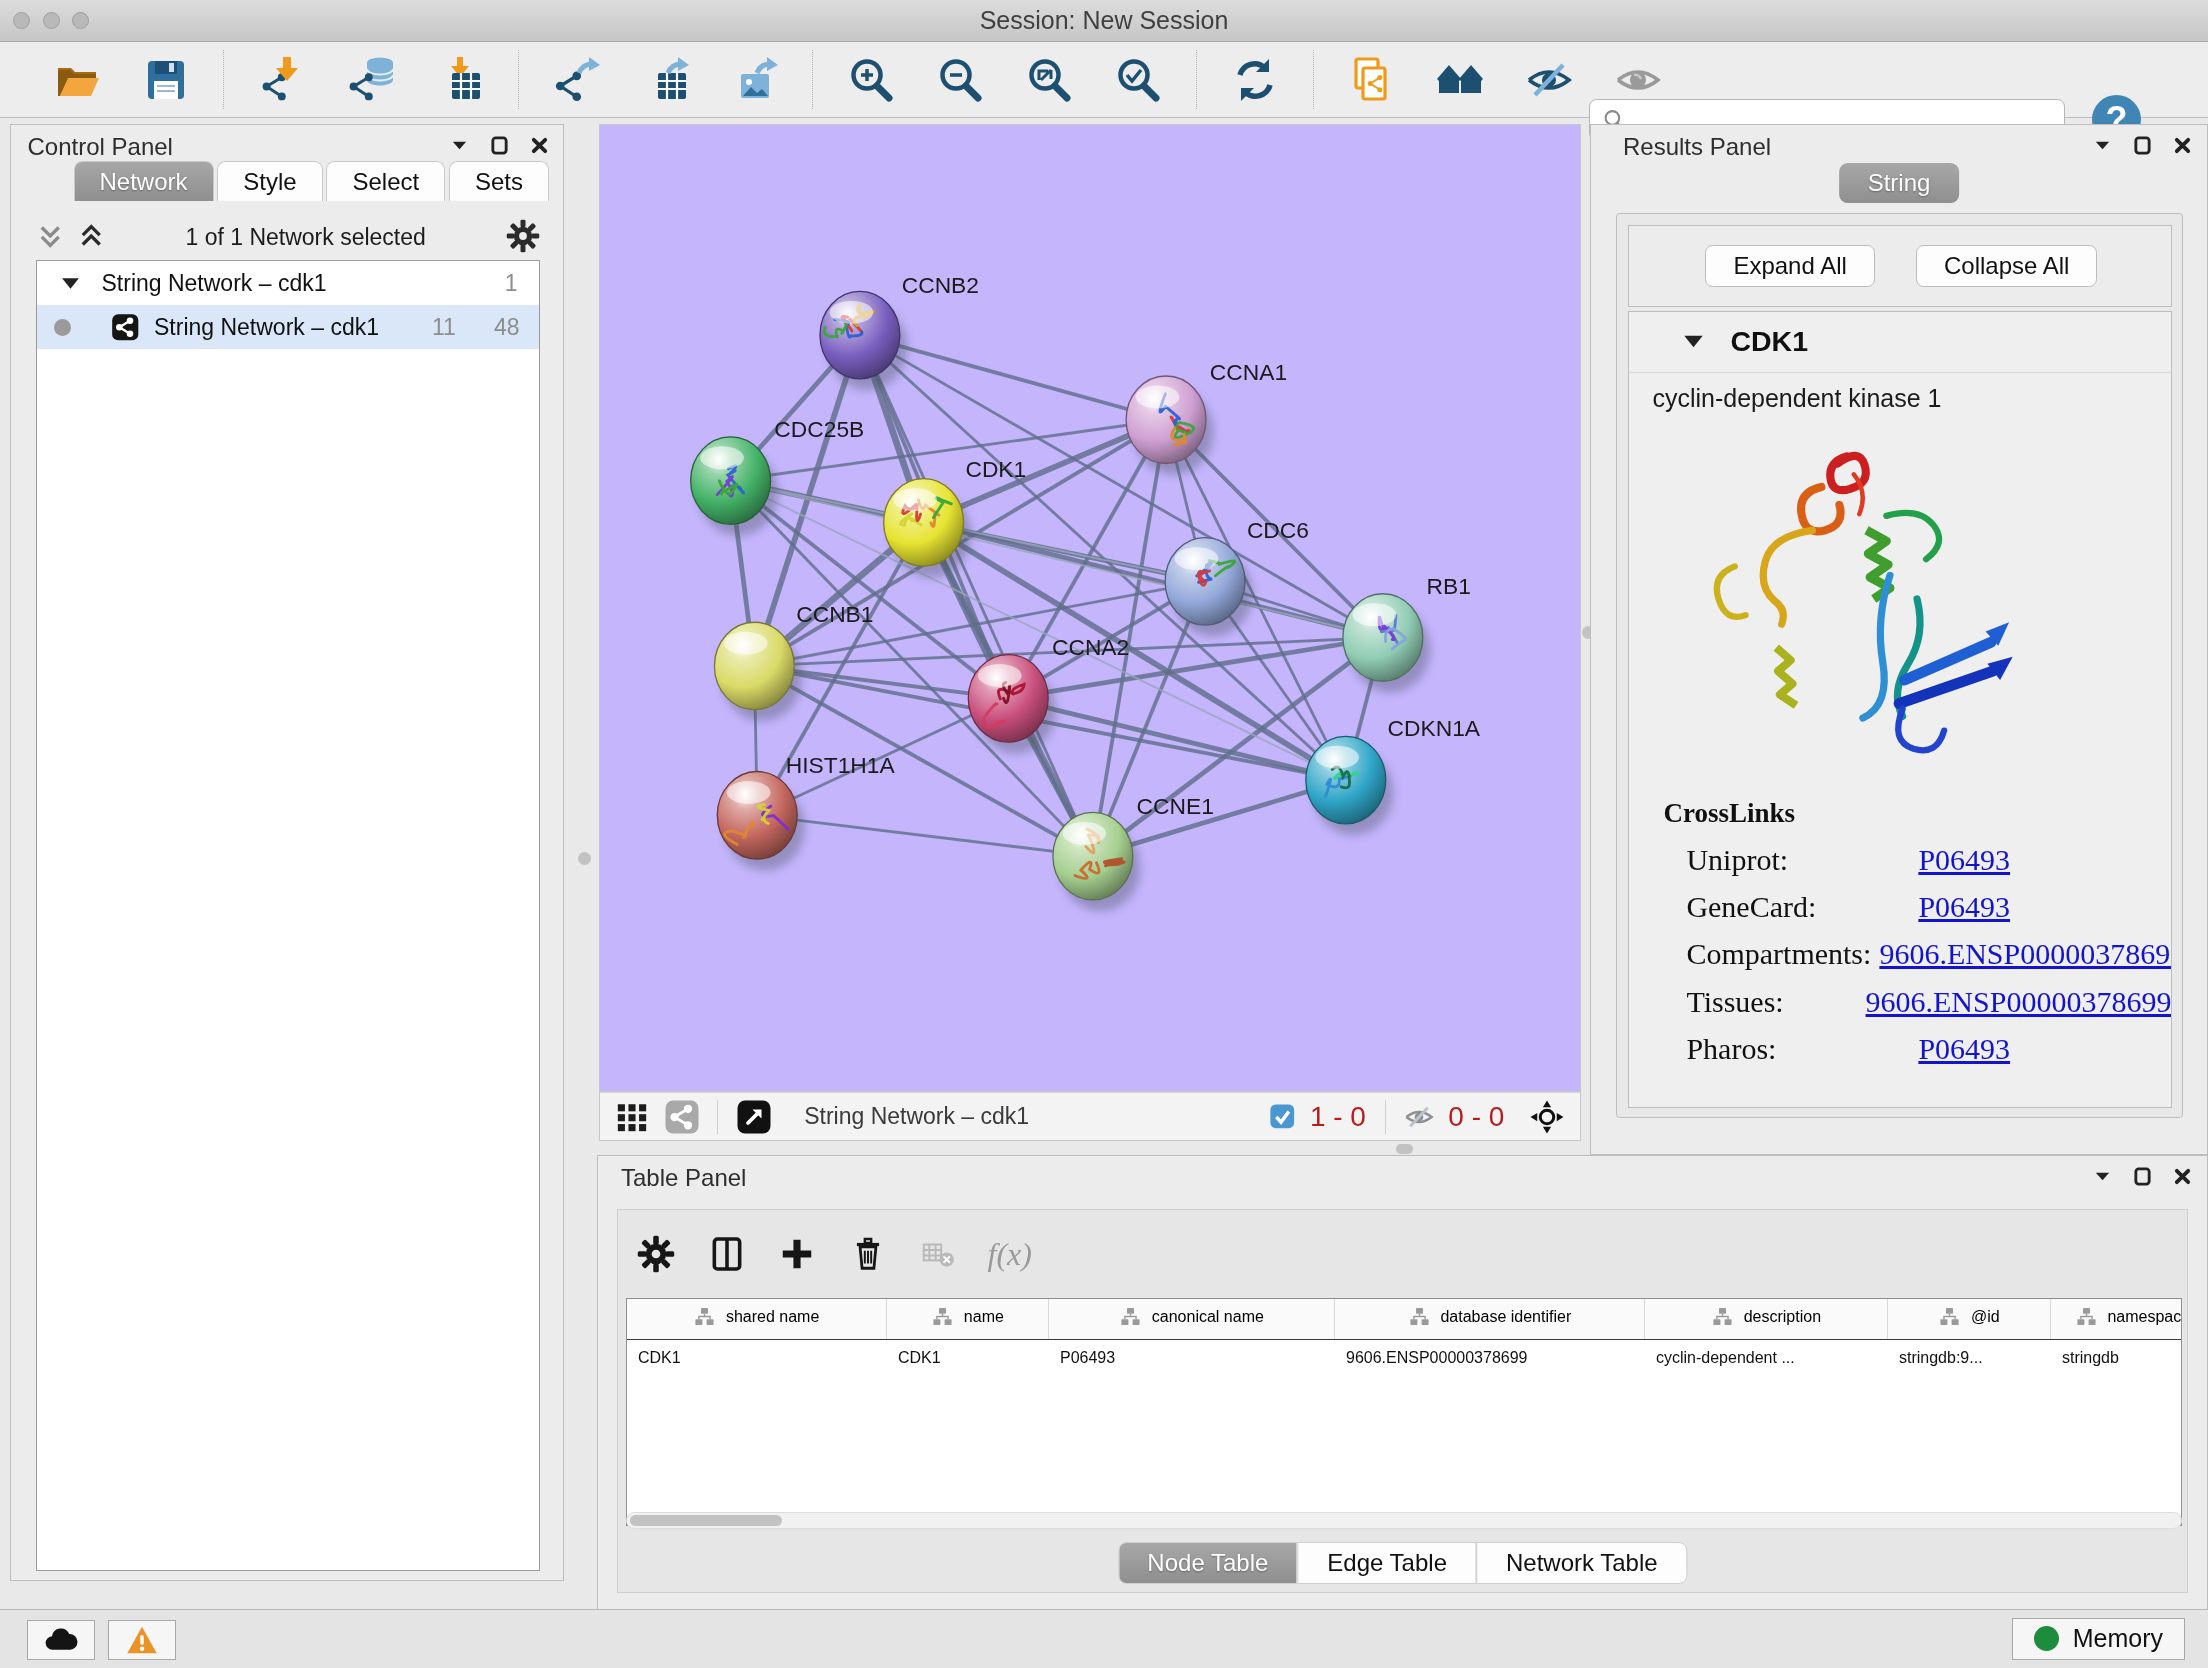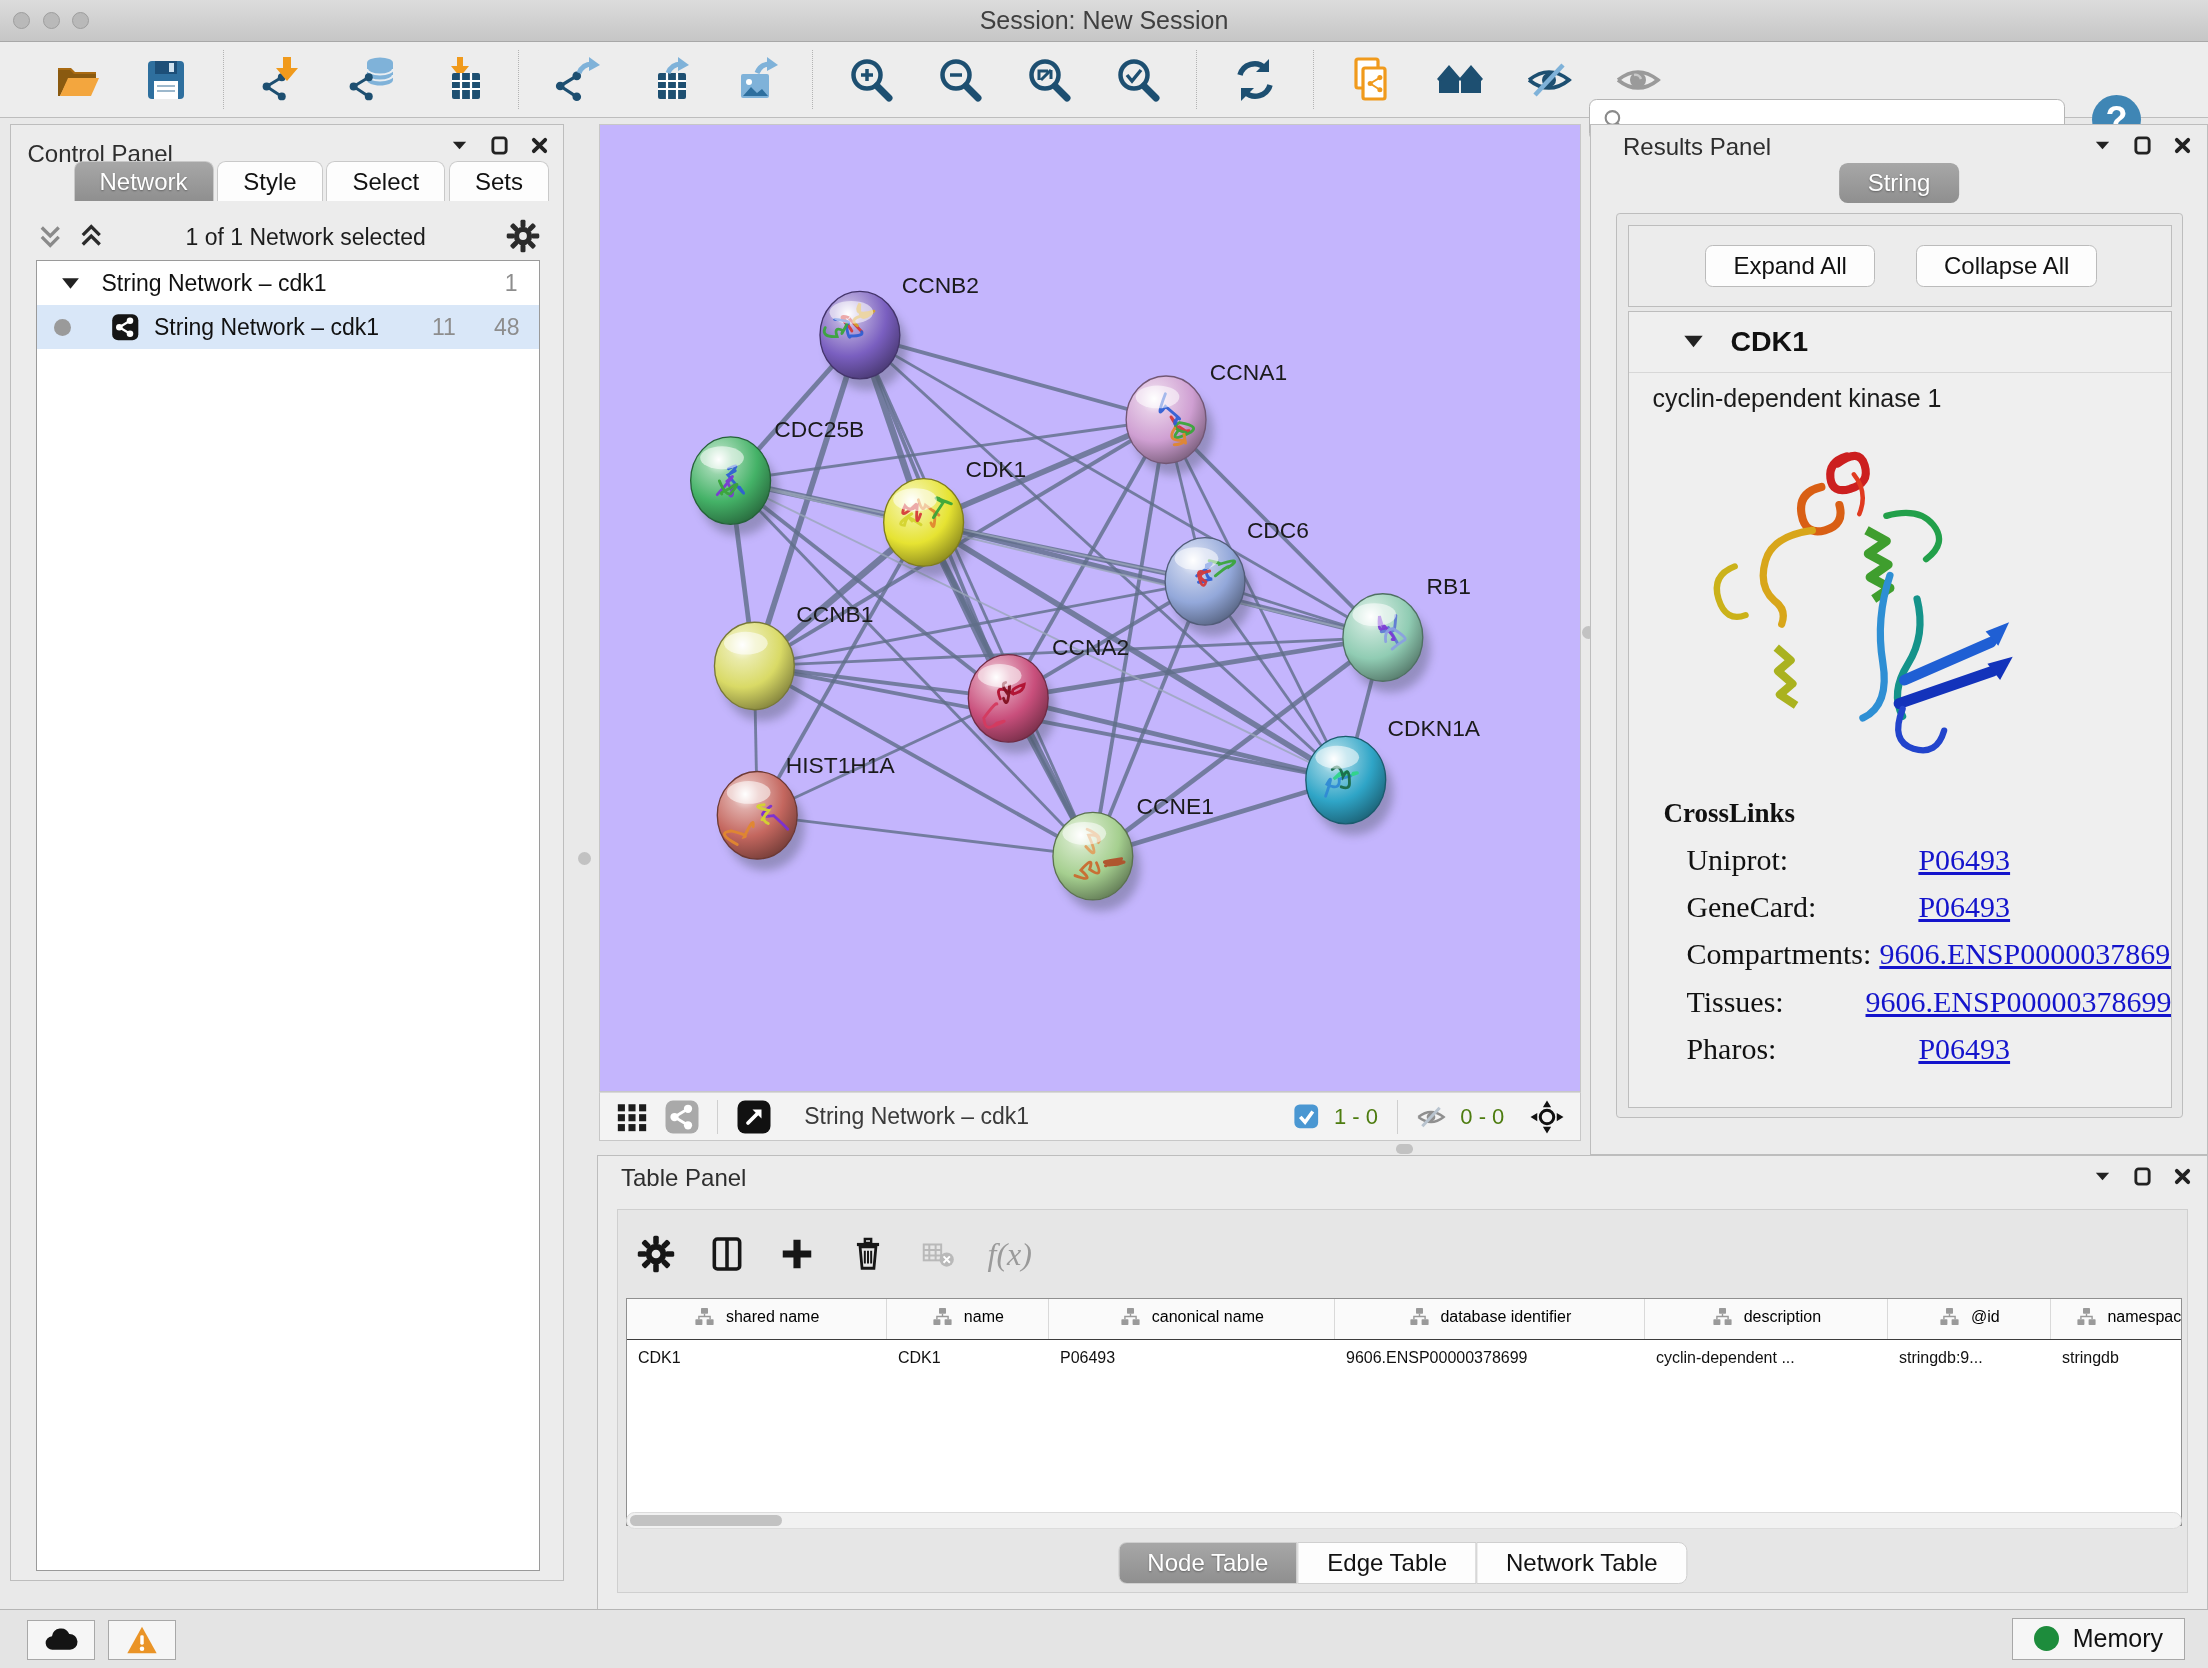--- a/index.html
+++ b/index.html
@@ -30,40 +30,40 @@
     background:#3f86b5;border:none;color:#fff;font-size:36px;font-weight:bold;cursor:pointer;line-height:44px;}
 
   
   .paneltitle{font-size:24px;color:#2e2e2e;}
   .pcontrols{position:absolute;display:flex;align-items:center;gap:21px;}
   .pcontrols .pc{cursor:pointer;display:inline-flex;}
 
   
   .control-panel{position:absolute;left:9.5px;top:124px;width:554px;height:1457px;background:#ececec;
     border:1px solid #bdbdbd;}
-  .cp-title{position:absolute;left:17px;top:7.6px;margin-top:7px;}
+  .cp-title{position:absolute;left:17px;top:7.6px;}
   .tabs{position:absolute;left:63px;top:36px;display:flex;}
   .tab{height:40px;padding:12px 25px;font-size:24px;display:flex;align-items:center;justify-content:center;
     background:#fdfdfd;border:1px solid #c9c9c9;border-bottom:none;border-radius:8.6px 8.6px 0 0;margin-right:3.8px;cursor:pointer;color:#111;}
   .tab.sel{background:linear-gradient(#a7a7a7,#8f8f8f);color:#fff;text-shadow:0 1px 1.9px rgba(0,0,0,.35);}
   .cp-inforow{position:absolute;left:25px;top:91px;width:504px;height:42px;display:flex;align-items:center;}
   .cp-status{flex:1;text-align:center;font-size:23px;color:#1c1c1c;}
   .treebox{position:absolute;left:25px;top:135px;width:504px;height:1311px;background:#fff;border:1px solid #9a9a9a;overflow:hidden;}
   .trow{height:44px;display:flex;align-items:center;font-size:23px;color:#111;}
   .trow .cnt{color:#8d8d8d;}
   .trow.sel{background:#d9e7f8;}
 
   
   .network-view{position:absolute;left:599px;top:124px;width:982px;height:968px;background:#c4b5fd;border:1px solid #c7c7c7;}
   .net-bottombar{position:absolute;left:599px;top:1092px;width:982px;height:49px;background:#f3f3f3;
     border:1px solid #c7c7c7;border-top:1px solid #d8d8d8;display:flex;align-items:center;padding:0 7.6px;}
   .nb-btn{background:none;border:none;padding:0;margin:0 7.6px;display:flex;align-items:center;cursor:pointer;}
   .nb-sep{width:0;height:34px;border-left:1px solid #cfcfcf;margin:0 9.5px;}
   .nb-name{font-size:23px;color:#3a3a3a;margin-left:25px;flex:1;}
-  .nb-count{font-size:22px;color:#4d7c0f;margin:0 9.5px 0 5.7px;text-align:right;}
+  .nb-count{font-size:28px;color:#b91c1c;margin:0 9.5px 0 5.7px;text-align:right;}
   .splitdot{position:absolute;width:13.3px;height:13.3px;border-radius:50%;background:#c2c2c2;}
 
   
   .results-panel{position:absolute;left:1590px;top:124px;width:618px;height:1031px;background:#ececec;border:1px solid #bdbdbd;}
   .rp-title{position:absolute;left:32px;top:7.6px;}
   .rp-tab{position:absolute;left:50%;transform:translateX(-50%);top:38px;height:40px;padding:0 28.5px;
     background:linear-gradient(#a7a7a7,#8f8f8f);color:#fff;font-size:24px;border-radius:8.6px;
     display:flex;align-items:center;text-shadow:0 1px 1.9px rgba(0,0,0,.35);cursor:pointer;}
   .rp-outer{position:absolute;left:25px;top:88px;width:567px;height:905px;background:#e8e8e8;border:1px solid #bdbdbd;border-radius:3.8px;}
   .rp-btnbox{position:absolute;left:11.4px;top:11.4px;width:544px;height:82px;border:1px solid #bdbdbd;background:#ececec;padding-left:41px;}

